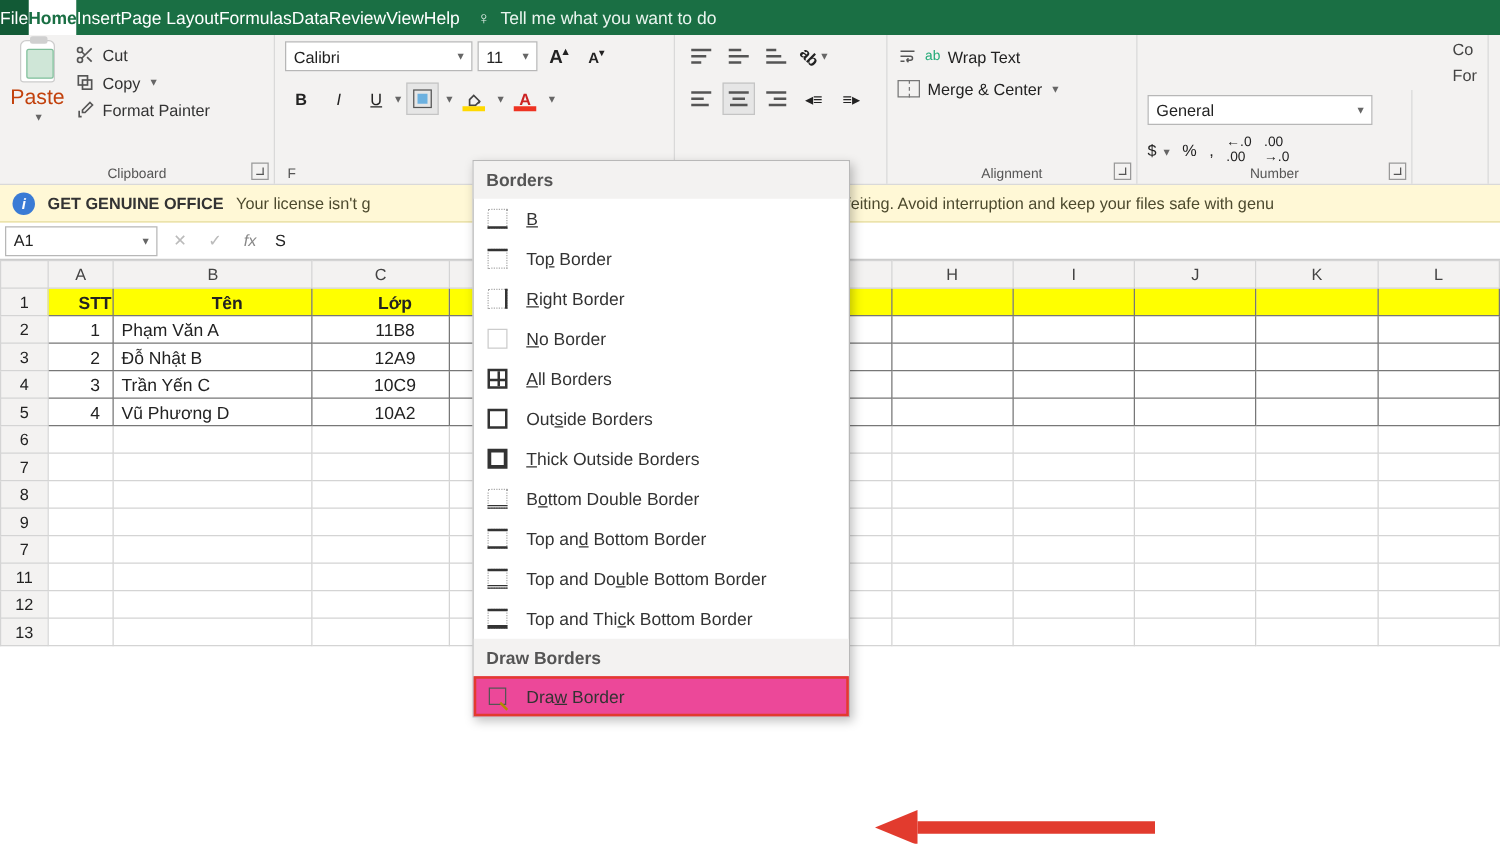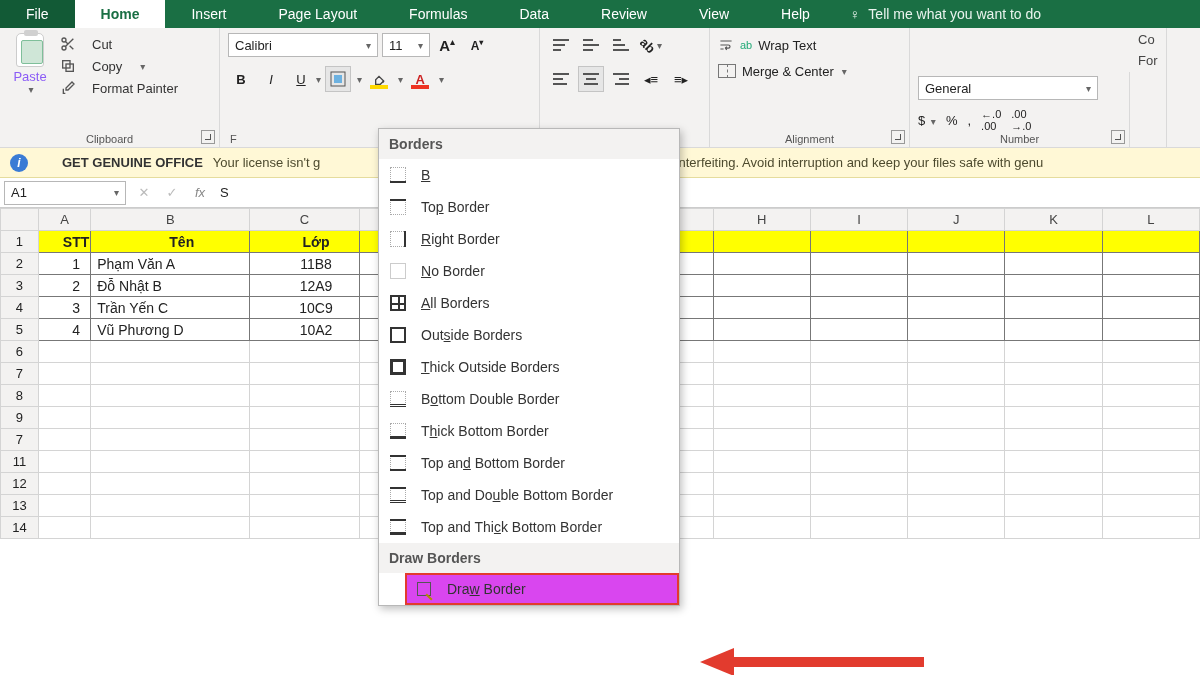--- a/index.html
+++ b/index.html
@@ -18,21 +18,21 @@
   
   .tabs {
     display: flex;
     align-items: stretch;
     background: #1a6f44;
     height: 28px;
     color: #fff;
     font-size: 14px;
   }
   .tab {
-    padding: 0 26px;
+    padding: 0 0;
     display: flex;
     align-items: center;
     cursor: pointer;
   }
   .tab.file { background: #125a36; }
   .tab.active { background: #fff; color: #1a6f44; font-weight: 600; }
   .tellme {
     display: flex;
     align-items: center;
     gap: 8px;
@@ -99,23 +99,23 @@
   }
   .clipboard-icon::after{
     content:"";
     position:absolute;
     top:6px;left:4px;
     width:20px;height:22px;
     background:#cfe6d7;
     border:1px solid #7fbf9a;
     border-radius:2px;
   }
-  .paste-label{font-size:13px;color:#8b5cf6;margin-top:2px;}
+  .paste-label{font-size:17px;color:#c2410c;margin-top:2px;}
   .clip-small{ display:flex; flex-direction:column; gap:6px; padding-top:4px;}
-  .clip-item{ display:flex; align-items:center; gap:16px; color:#333;}
+  .clip-item{ display:flex; align-items:center; gap:6px; color:#333;}
   .ico { width:16px;height:16px;display:inline-flex;align-items:center;justify-content:center;color:#555;}
   .ico.scissors svg, .ico svg { width:16px;height:16px; }
   .ddarrow{ color:#666; font-size:10px; margin-left:2px;}
 
   
   .font-top{ display:flex; align-items:center; gap:4px;}
   .combo{ background:#fff;border:1px solid #b7b7b7;height:24px;display:flex;align-items:center;padding:0 6px;}
   .combo.font{ width:150px; justify-content:space-between;}
   .combo.size{ width:48px; justify-content:space-between;}
   .font-bot{ display:flex; align-items:center; gap:4px; margin-top:8px;}
@@ -136,41 +136,41 @@
   .alignwrap-item{display:flex;align-items:center;gap:6px;height:26px;}
   .merge-ic{width:18px;height:14px;border:1px solid #777;position:relative;}
   .merge-ic::before{content:"";position:absolute;left:50%;top:-1px;bottom:-1px;border-left:1px dashed #777;}
 
   
   .num-top{display:flex;align-items:center;}
   .combo.num{width:180px;justify-content:space-between;}
   .num-bot{display:flex;align-items:center;gap:10px;margin-top:8px;}
 
   
-  .cells-group{padding-left:8px;color:#444;}
+  .cells-group{padding-left:8px;color:#444;margin-left:24px;}
 
   
   .msgbar{
     background:#fff8d6;
     border-bottom:1px solid #e5dc9d;
     height:30px;
     display:flex;
     align-items:center;
     gap:10px;
     padding:0 10px;
     color:#4d4a2e;
     font-size:13px;
     white-space:nowrap;
     overflow:hidden;
   }
   .msgbar .info-ic{
     width:18px;height:18px;background:#3a7bd5;color:#fff;border-radius:50%;
     display:flex;align-items:center;justify-content:center;font-style:italic;font-weight:bold;font-size:12px;
   }
-  .msgbar .bold{font-weight:700;color:#333;margin-left:24px;}
+  .msgbar .bold{font-weight:700;color:#333;}
 
   
   .fxbar{
     display:flex;align-items:center;height:30px;border-bottom:1px solid #ccc;
   }
   .namebox{
     width:122px;height:24px;margin:0 4px;
     border:1px solid #b7b7b7;background:#fff;
     display:flex;align-items:center;padding:0 6px;justify-content:space-between;
   }
@@ -222,24 +222,23 @@
     background:#f3f2f1;
     font-weight:600;
     padding:7px 10px;
     color:#555;
   }
   .dd-item{
     display:flex;align-items:center;gap:14px;
     padding:7px 10px;
   }
   .dd-item.hl{
-    background:#d946ef;
+    background:#ec4899;
     outline:2px solid #e23b2e;
     outline-offset:-2px;
-    margin-left:26px;
   }
   .dd-icon{width:18px;height:18px;display:flex;align-items:center;justify-content:center;position:relative;}
   .bx{width:16px;height:16px;border:1px dotted #aaa;position:relative;}
   .bx.bottom::after{content:"";position:absolute;left:-1px;right:-1px;bottom:-1px;border-bottom:2px solid #333;}
   .bx.top::after{content:"";position:absolute;left:-1px;right:-1px;top:-1px;border-top:2px solid #333;}
   .bx.left::after{content:"";position:absolute;top:-1px;bottom:-1px;left:-1px;border-left:2px solid #333;}
   .bx.right::after{content:"";position:absolute;top:-1px;bottom:-1px;right:-1px;border-right:2px solid #333;}
   .bx.no{border-style:solid;border-color:#ccc;}
   .bx.all{border:2px solid #333;}
   .bx.all::before{content:"";position:absolute;left:50%;top:0;bottom:0;border-left:2px solid #333;}
@@ -743,35 +742,20 @@
           <td></td>
           <td></td>
           <td></td>
           <td></td>
           <td></td>
           <td></td>
           <td></td>
           <td></td>
           <td></td>
         </tr>
-        <tr>
-          <th class="rowhdr">14</th>
-          <td></td>
-          <td></td>
-          <td></td>
-          <td></td>
-          <td></td>
-          <td></td>
-          <td></td>
-          <td></td>
-          <td></td>
-          <td></td>
-          <td></td>
-          <td></td>
-        </tr>
       </tbody>
 </table>
 </div>
 
 <div class="dropdown">
   <div class="dd-header">Borders</div>
 
   <div class="dd-item">
     <span class="dd-icon">
         <span class="bx bottom"></span>
@@ -812,26 +796,20 @@
     <span class="dd-icon">
         <span class="bx thick"></span>
       </span>
     <span><span class="und">T</span>hick Outside Borders</span>
   </div>
   <div class="dd-item">
     <span class="dd-icon">
         <span class="bx bdouble"></span>
       </span>
     <span>B<span class="und">o</span>ttom Double Border</span>
-  </div>
-  <div class="dd-item">
-    <span class="dd-icon">
-        <span class="bx bthick"></span>
-      </span>
-    <span>T<span class="und">h</span>ick Bottom Border</span>
   </div>
   <div class="dd-item">
     <span class="dd-icon">
         <span class="bx tb"></span>
       </span>
     <span>Top an<span class="und">d</span> Bottom Border</span>
   </div>
   <div class="dd-item">
     <span class="dd-icon">
         <span class="bx tbdbl"></span>

